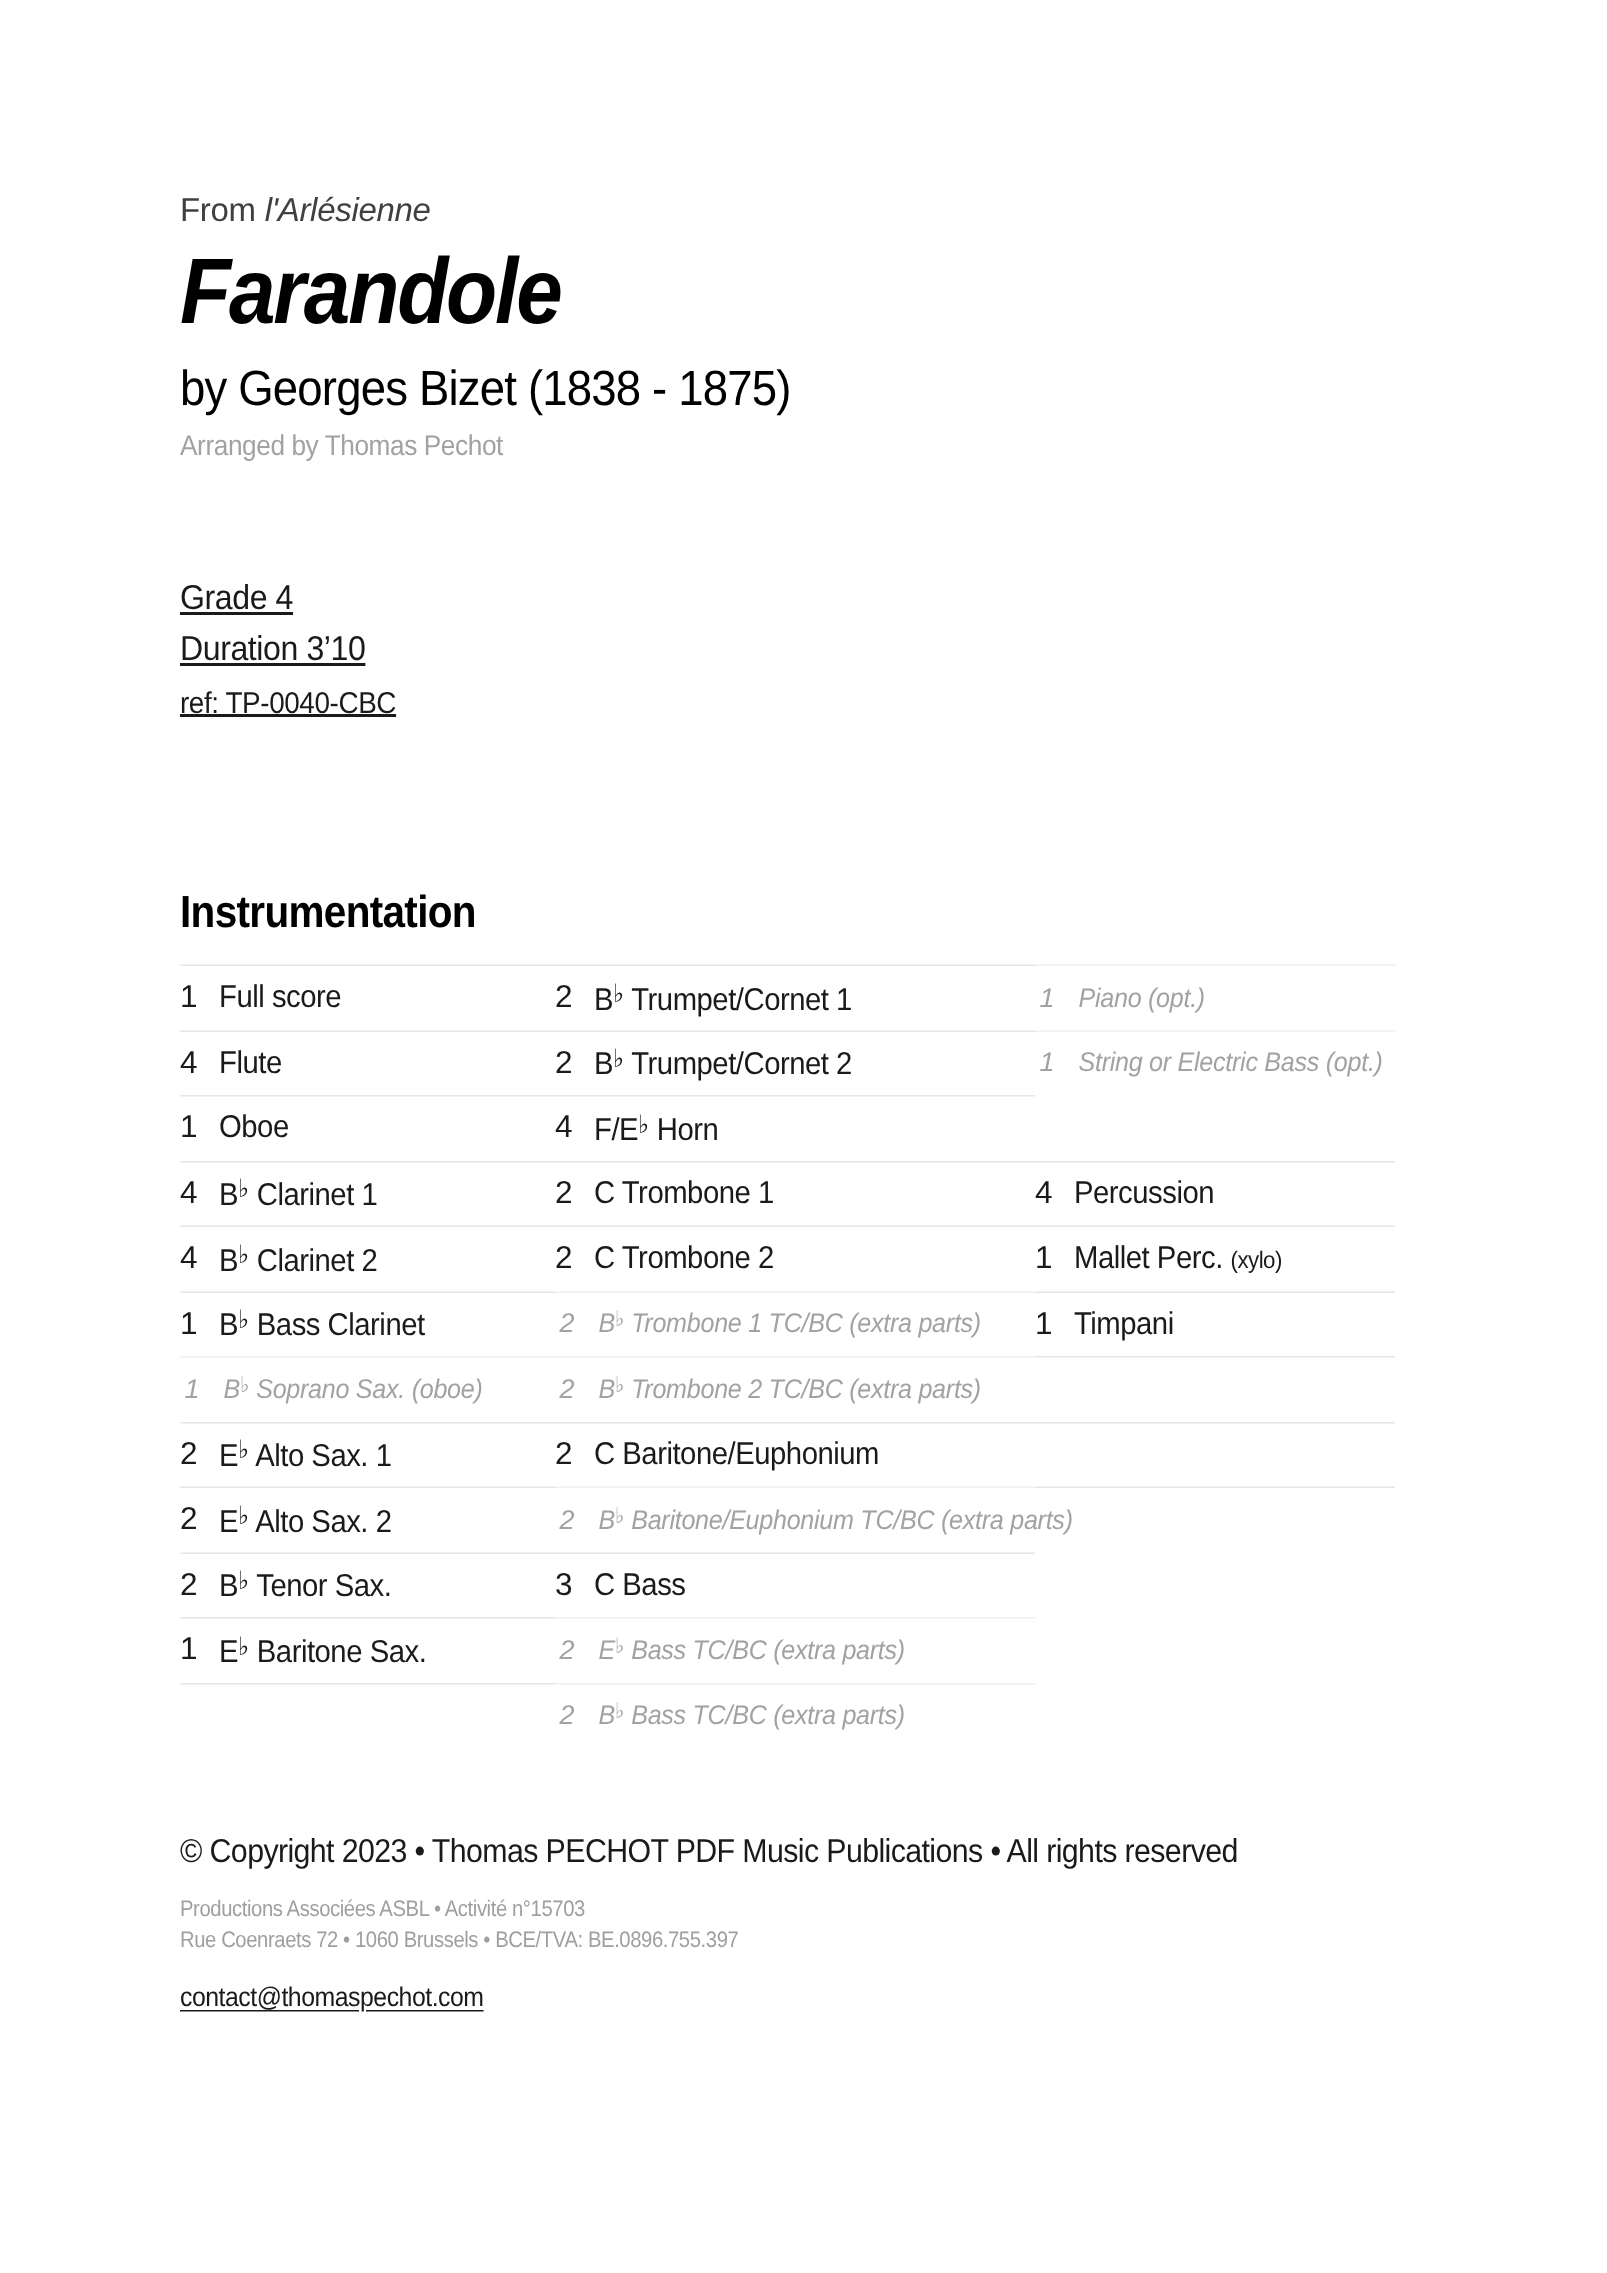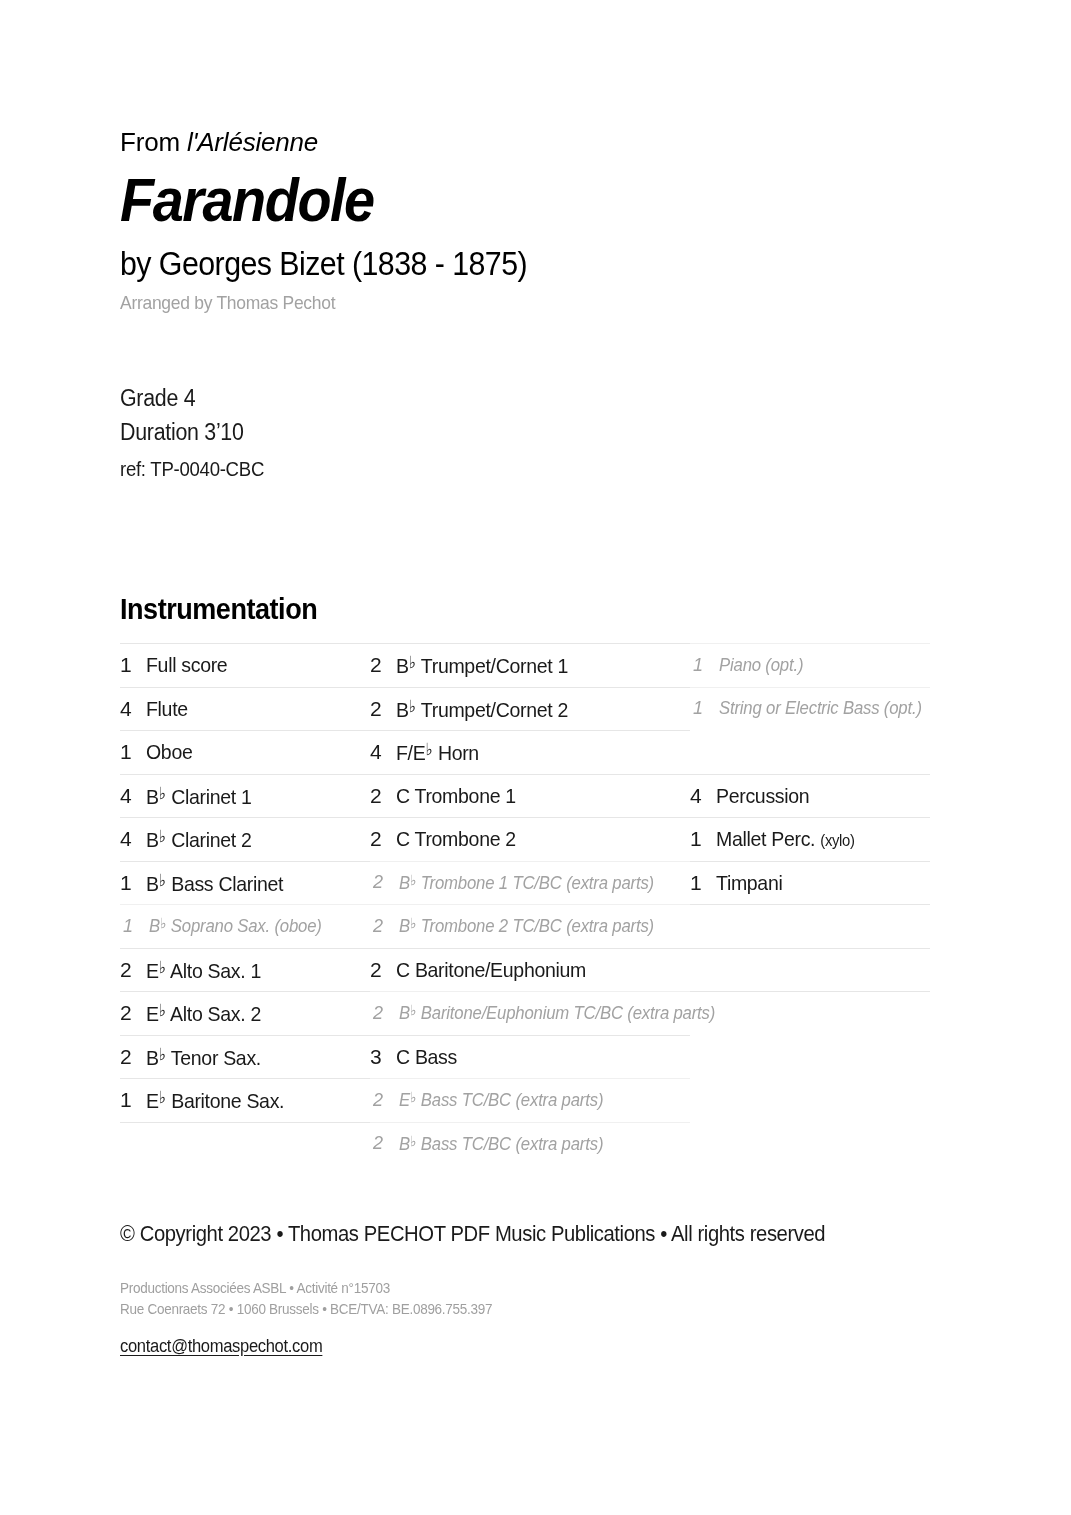--- a/index.html
+++ b/index.html
@@ -23,22 +23,22 @@
   }
 
   
   .header {
     position: absolute;
     left: 120px;
     top: 126px;
     width: 820px;
   }
   .from-line {
-    font-size: 26px;
-    color: #000000;
+    font-size: 22px;
+    color: #404040;
     letter-spacing: -0.2px;
     line-height: 1.25;
     white-space: nowrap;
   }
   .from-line .work-title {
     font-style: italic;
   }
   .main-title {
     font-size: 62px;
     font-weight: bold;
@@ -71,20 +71,21 @@
     transform-origin: left center;
     white-space: nowrap;
   }
 
   
   .details {
     position: absolute;
     left: 120px;
     top: 381px;
     width: 600px;
+    text-decoration: underline;
   }
   .details .line {
     font-size: 23px;
     color: #1a1a1a;
     line-height: 1.49;
     letter-spacing: -0.3px;
     transform: scaleX(0.93);
     transform-origin: left center;
     white-space: nowrap;
   }
@@ -186,21 +187,21 @@
   .copyright {
     font-size: 22px;
     color: #1a1a1a;
     letter-spacing: -0.45px;
     line-height: 1.3;
     transform: scaleX(0.92);
     transform-origin: left center;
     white-space: nowrap;
   }
   .legal {
-    margin-top: 28px;
+    margin-top: 13px;
   }
   .legal-line {
     font-size: 15px;
     color: #9f9f9f;
     letter-spacing: -0.3px;
     line-height: 1.42;
     transform: scaleX(0.90);
     transform-origin: left center;
     white-space: nowrap;
   }

